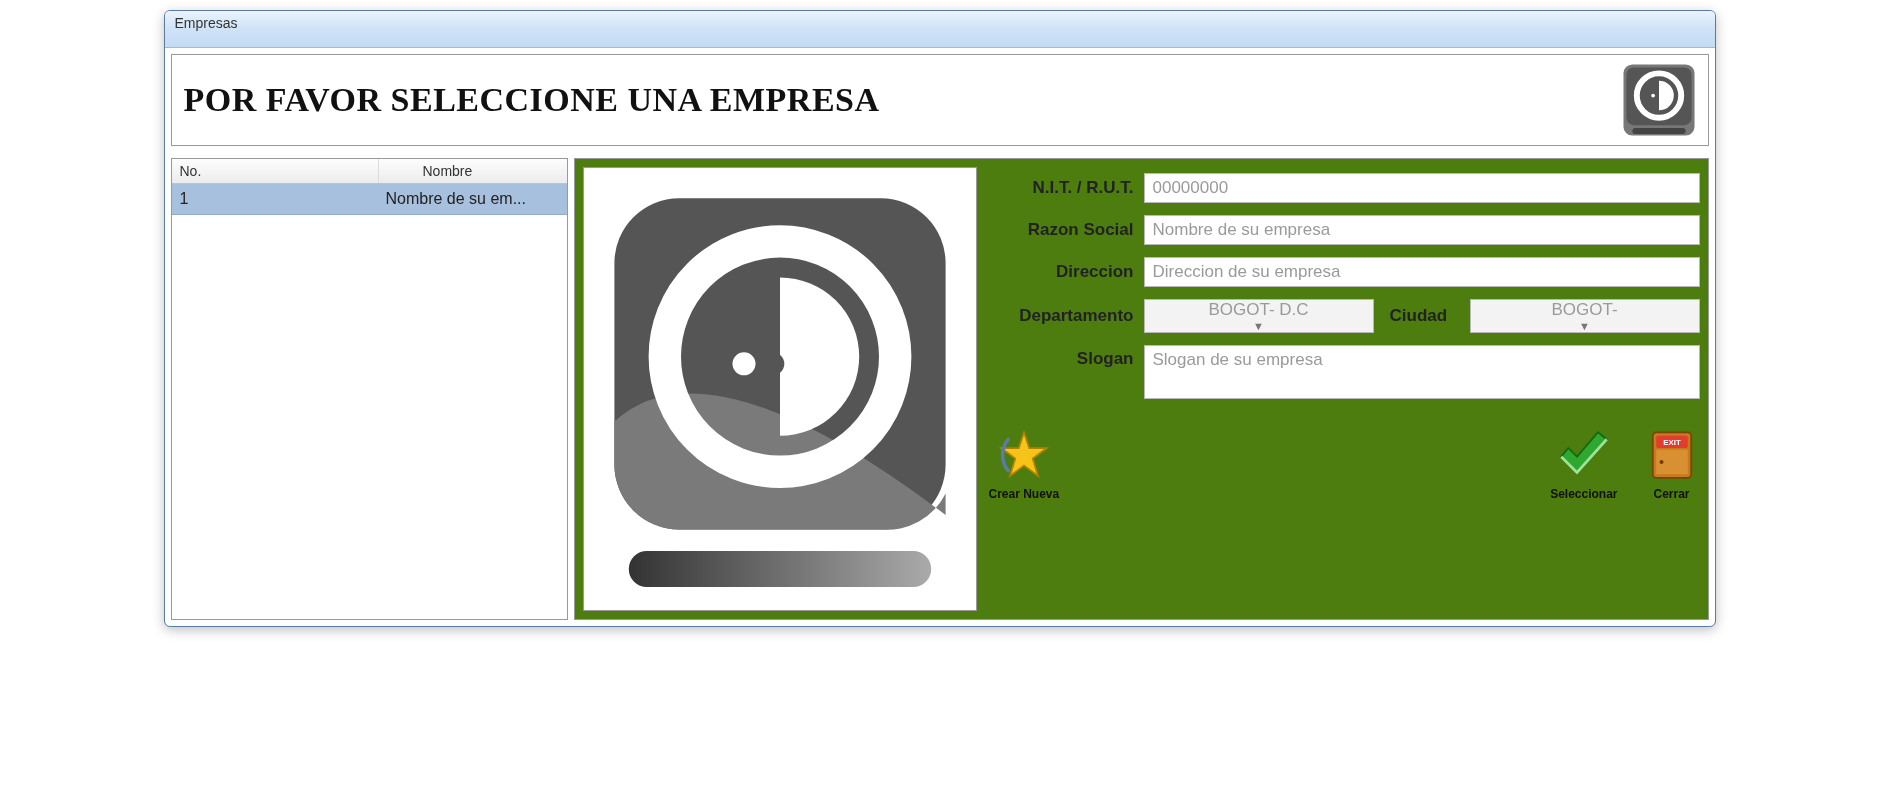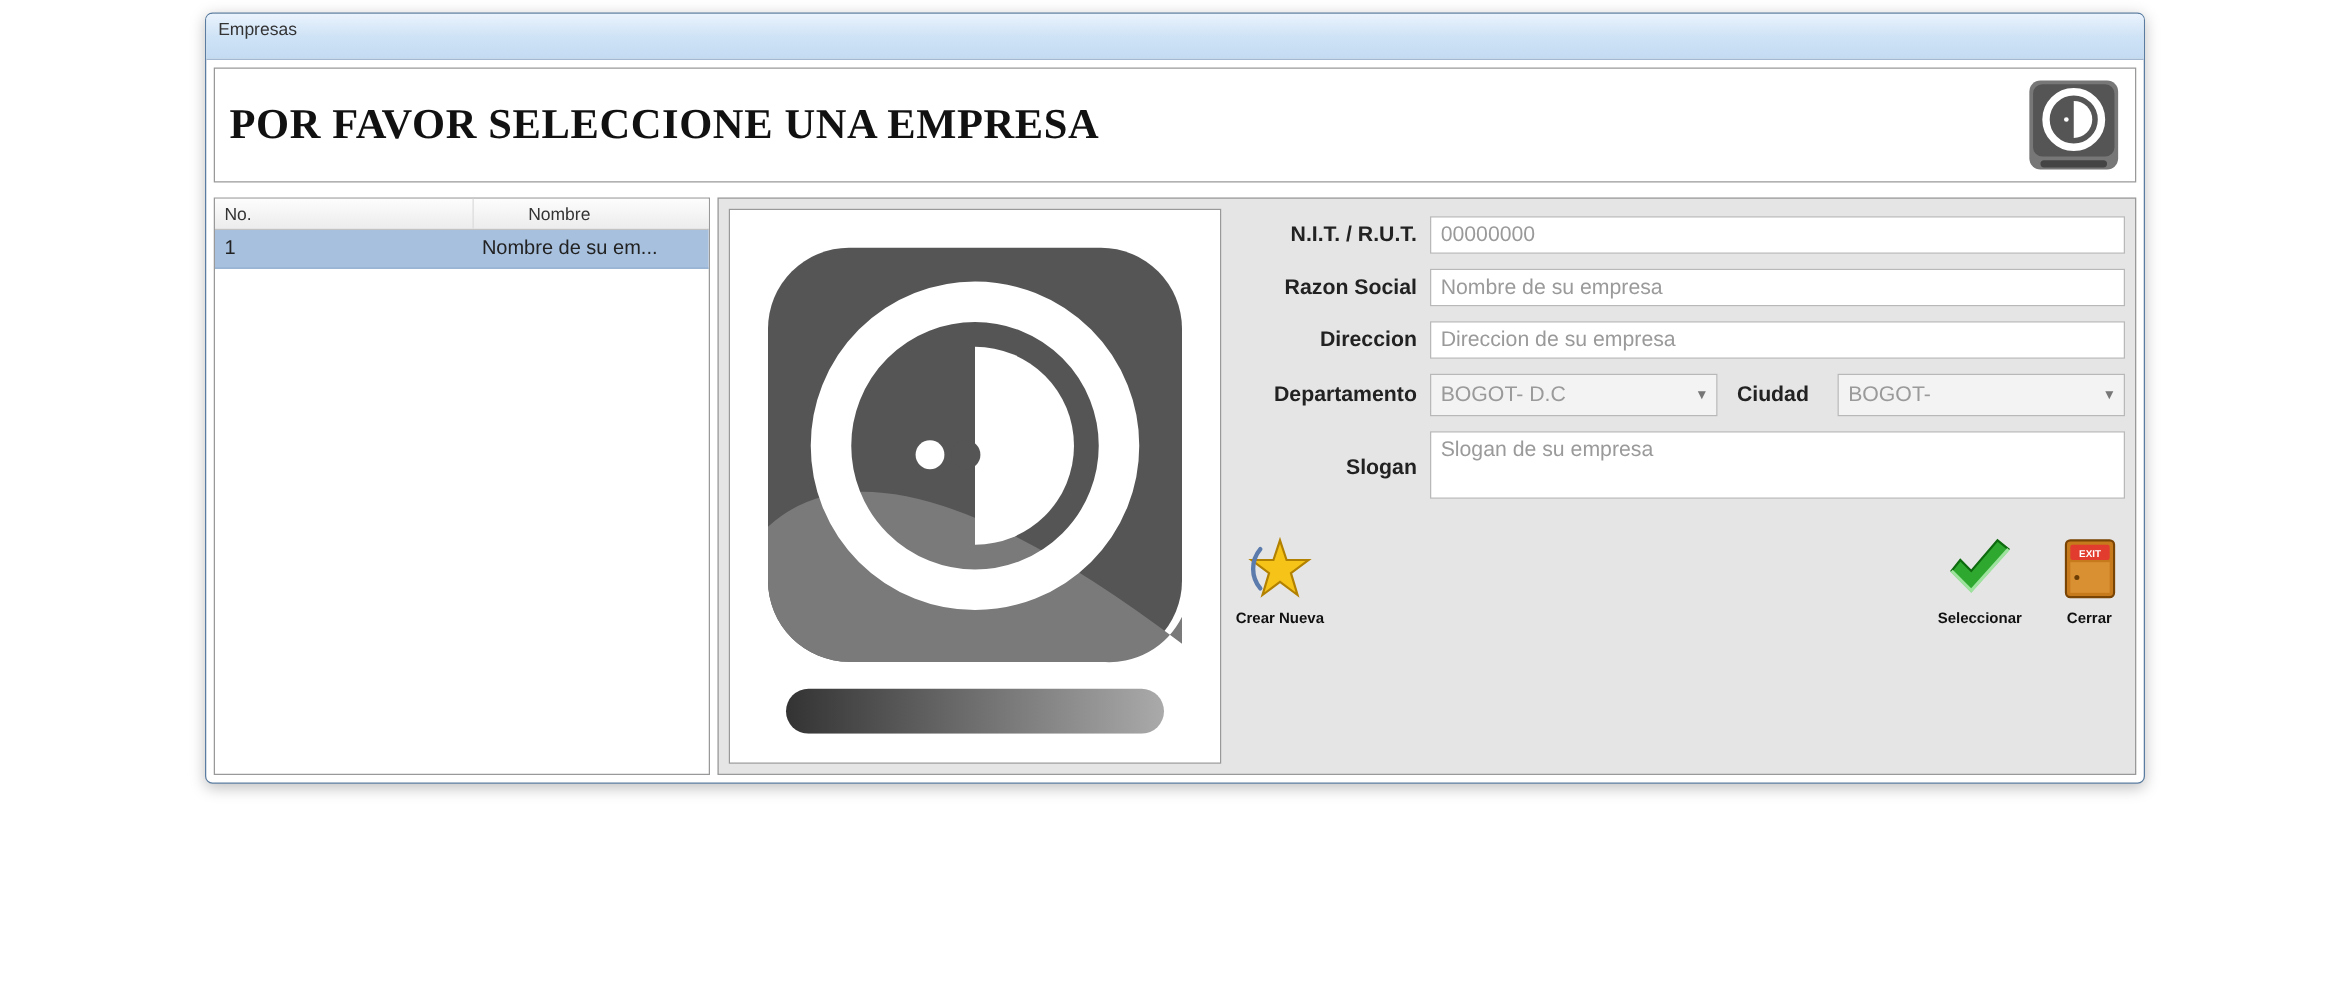--- a/index.html
+++ b/index.html
@@ -96,21 +96,21 @@
   .list-row .col-nom {
     flex: 1;
     padding: 2px 8px;
     white-space: nowrap;
     overflow: hidden;
     text-overflow: ellipsis;
   }
   .details-panel {
     flex: 1;
     border: 1px solid #999;
-    background: #e5e5e5;
+    background: #4d7c0f;
     display: flex;
     gap: 12px;
     padding: 8px;
   }
   .big-logo-frame {
     border: 1px solid #999;
     padding: 6px;
     background: #fff;
     width: 380px;
     height: 430px;
@@ -155,20 +155,21 @@
   .combo {
     position: relative;
     display: flex;
     align-items: center;
     height: 34px;
     border: 1px solid #b8b8b8;
     background: #f3f3f3;
     color: #9a9a9a;
     font-size: 17px;
     box-sizing: border-box;
+    flex-direction: column;
   }
   .combo .combo-text {
     flex: 1;
     padding: 0 8px;
     overflow: hidden;
     white-space: nowrap;
   }
   .combo .combo-arrow {
     width: 22px;
     text-align: center;
@@ -296,21 +297,21 @@
             <div class="combo" style="width:230px">
               <span class="combo-text">BOGOT- D.C</span>
               <span class="combo-arrow">▼</span>
             </div>
             <div class="form-label small">Ciudad</div>
             <div class="combo" style="flex:1">
               <span class="combo-text">BOGOT-</span>
               <span class="combo-arrow">▼</span>
             </div>
           </div>
-          <div class="form-row" style="align-items:center">
+          <div class="form-row" style="align-items:flex-start">
             <div class="form-label" style="padding-top:4px">Slogan</div>
             <textarea class="slogan" style="">Slogan de su empresa</textarea>
           </div>
 
           <div class="button-bar">
             <div class="icon-button">
               <div class="ib-icon">
                 <svg viewBox="0 0 64 64" width="56" height="56">
                   <path d="M32 6 L38 24 L58 24 L42 36 L48 56 L32 44 L16 56 L22 36 L6 24 L26 24 Z" fill="#f6c419" stroke="#b38100" stroke-width="2"></path>
                   <path d="M14 50 A28 28 0 0 1 14 14" fill="none" stroke="#5b7bad" stroke-width="4" stroke-linecap="round"></path>

